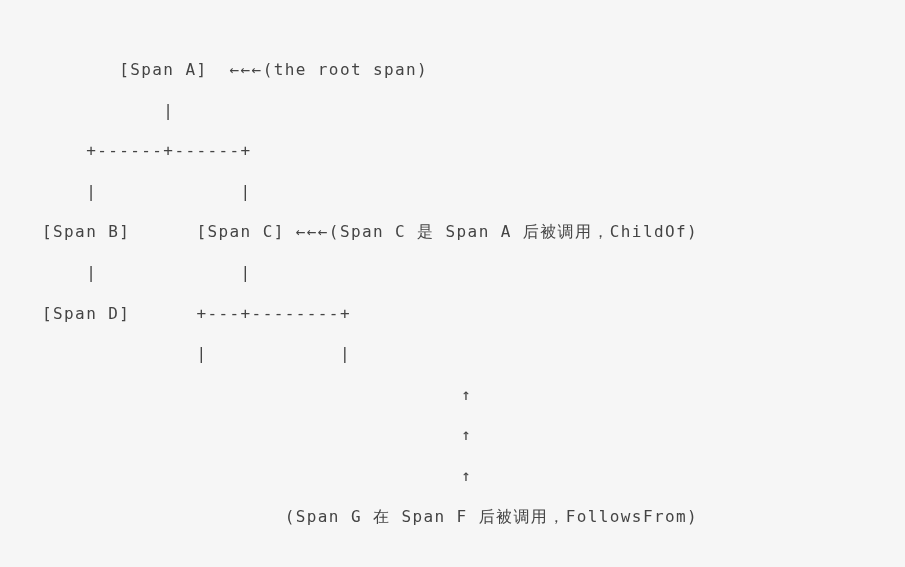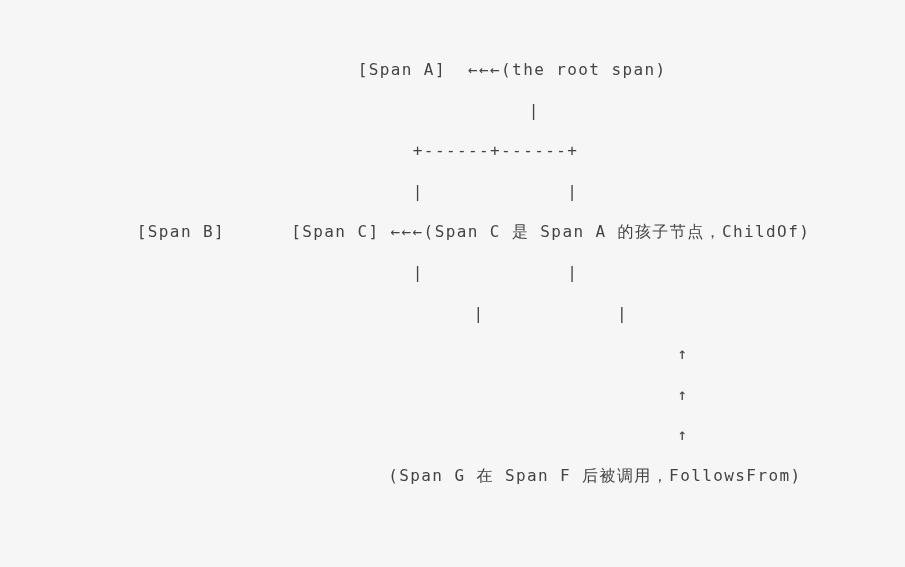--- a/index.html
+++ b/index.html
@@ -26,31 +26,31 @@
   .ascii-line {
     display: block;
     white-space: pre;
     font-family: "DejaVu Sans Mono", "Liberation Mono", monospace;
     font-size: 16px;
     line-height: 25.6px;
     letter-spacing: 1.4px;
     color: #444444;
     padding-left: 42px;
     margin: 0;
-    text-align: center;
     -webkit-font-smoothing: antialiased;
   }
 </style>
 </head>
 <body>
 
 <pre id="ascii-diagram"><span class="ascii-line">       [Span A]  ←←←(the root span)</span>
 <span class="ascii-line">           |</span>
 <span class="ascii-line">    +------+------+</span>
 <span class="ascii-line">    |             |</span>
-<span class="ascii-line">[Span B]      [Span C] ←←←(Span C 是 Span A 的孩子节点，ChildOf)</span>
+<span class="ascii-line">[Span B]      [Span C] ←←←(Span C 是 Span A 后被调用，ChildOf)</span>
 <span class="ascii-line">    |             |</span>
+<span class="ascii-line">[Span D]      +---+--------+</span>
 <span class="ascii-line">              |            |</span>
 <span class="ascii-line">                                      ↑</span>
 <span class="ascii-line">                                      ↑</span>
 <span class="ascii-line">                                      ↑</span>
 <span class="ascii-line">                      (Span G 在 Span F 后被调用，FollowsFrom)</span>
 </pre>
 
 </body></html>

